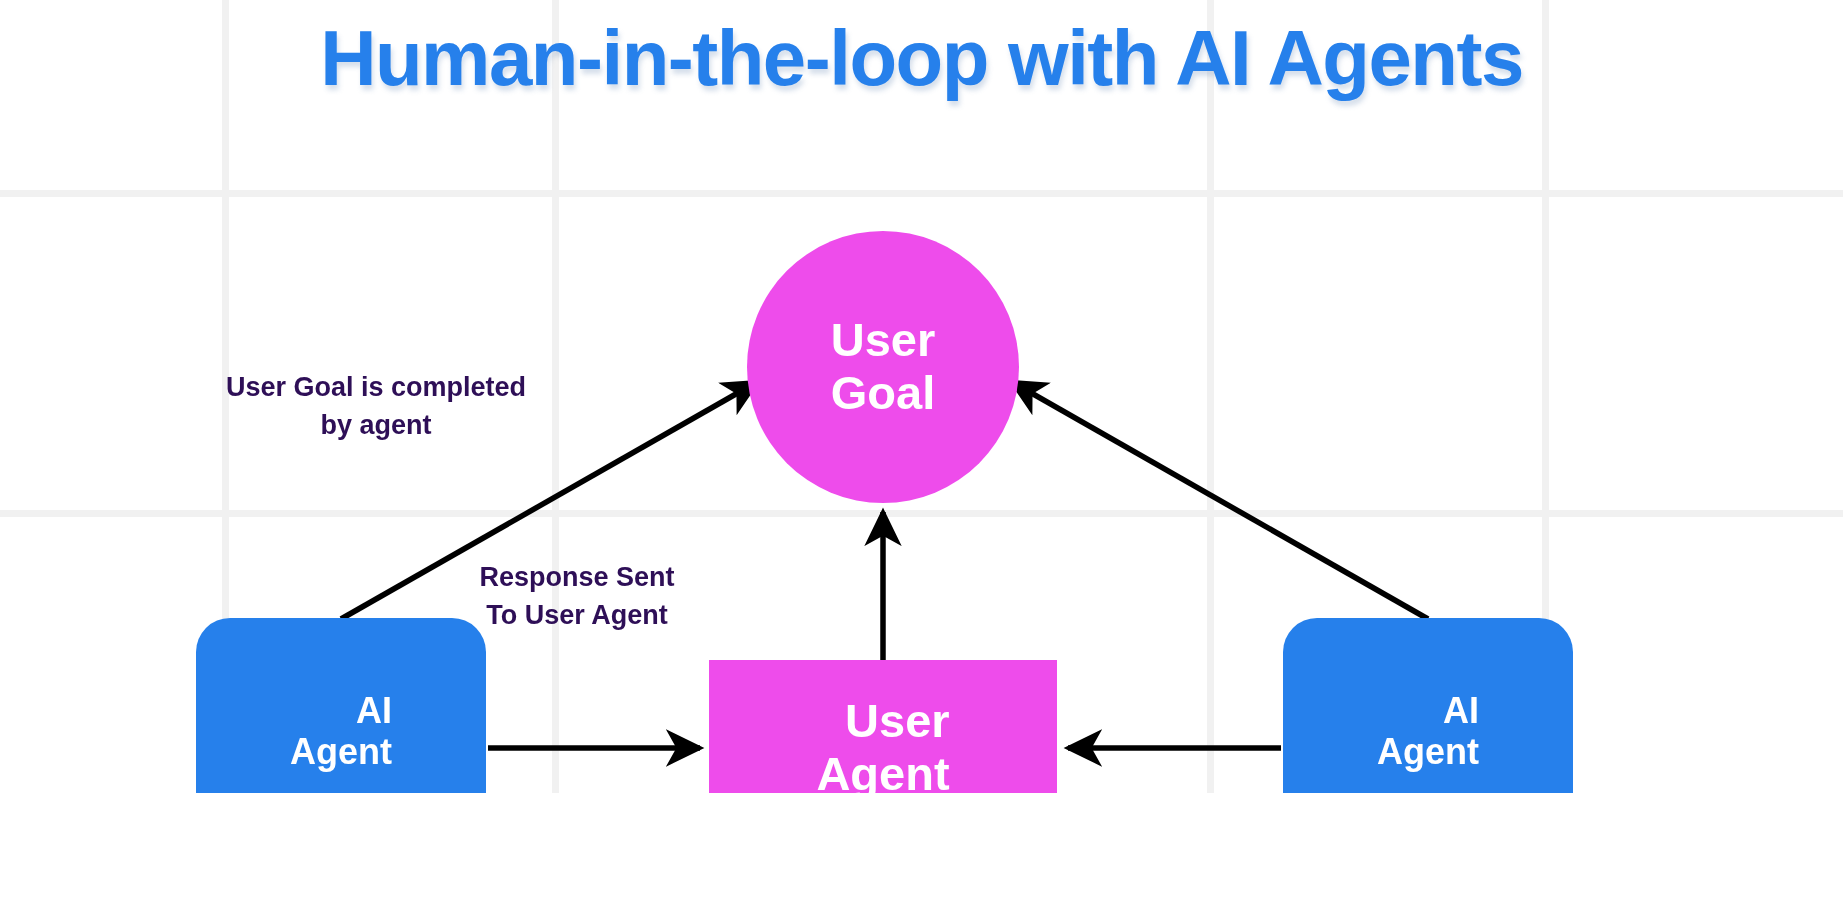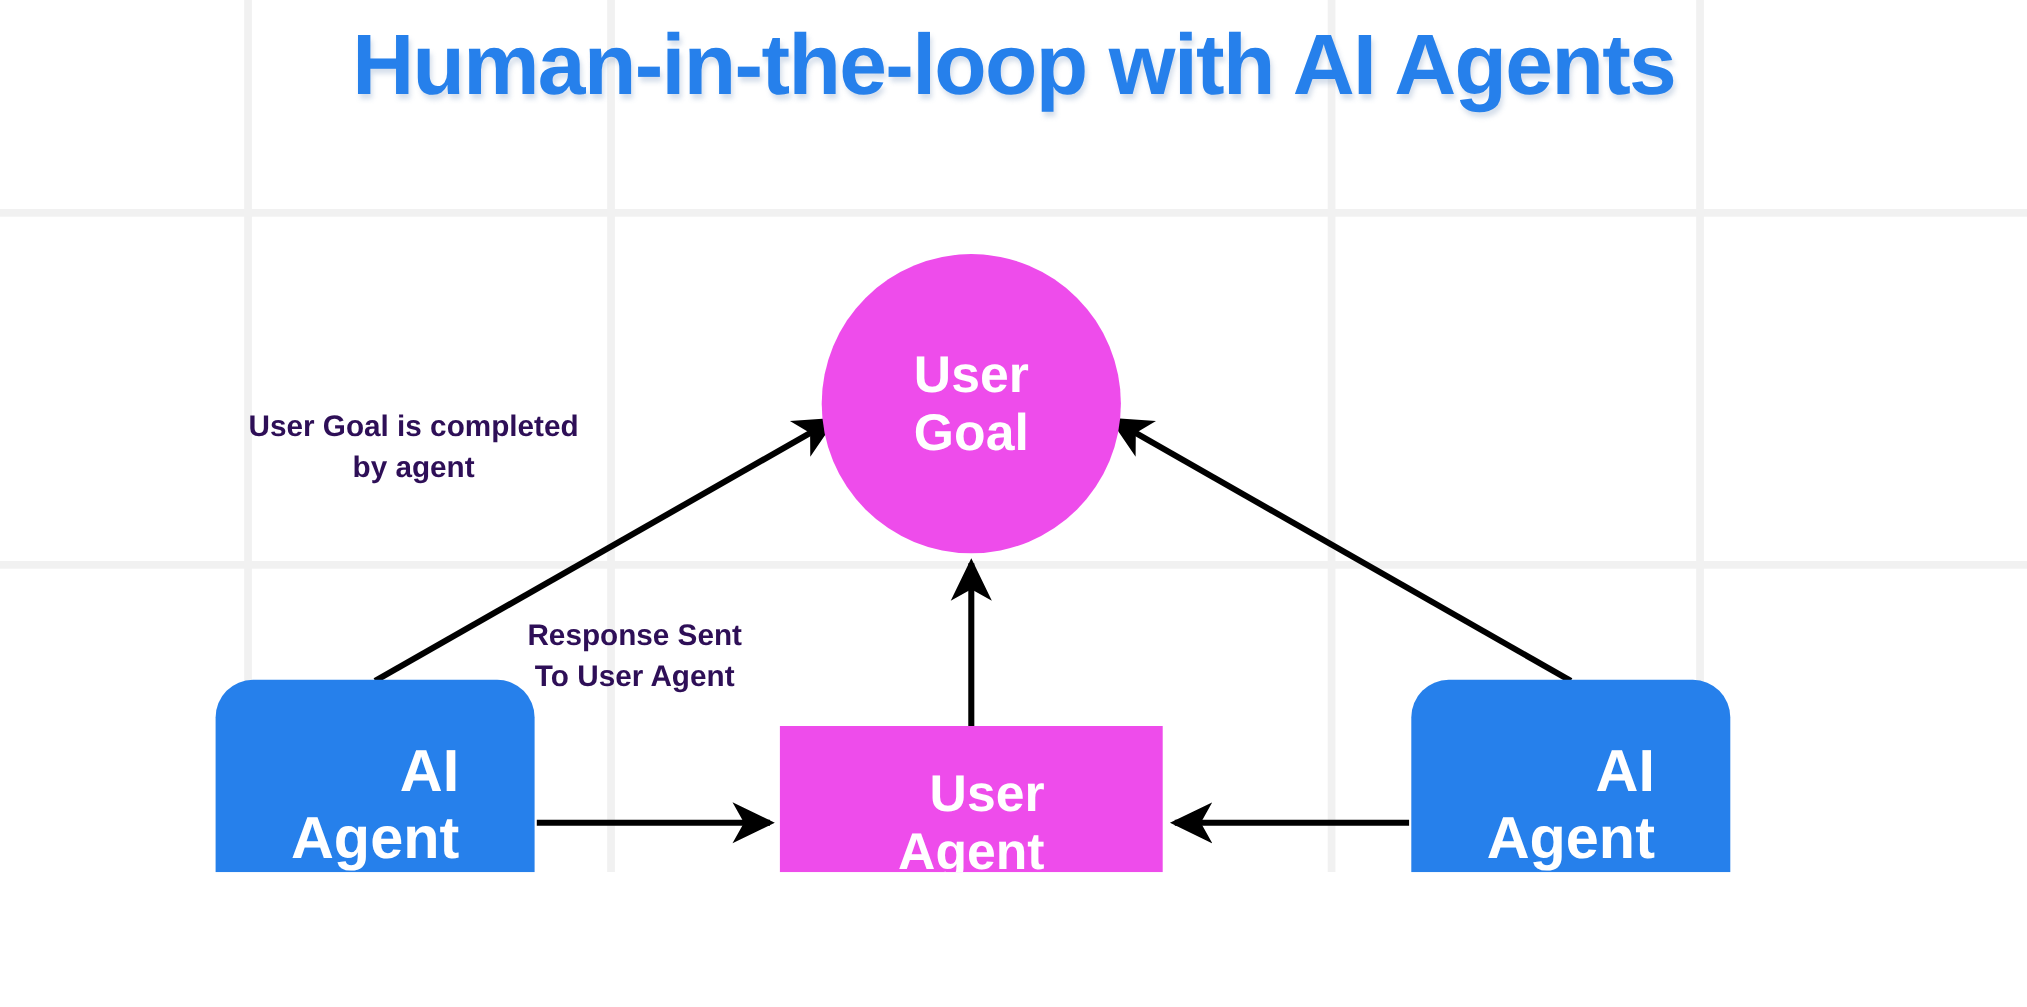--- a/index.html
+++ b/index.html
@@ -73,21 +73,21 @@
     font-weight: 700;
     line-height: 1.12;
     box-sizing: border-box;
   }
   .node-circle {
     border-radius: 50%;
     font-size: 47px;
   }
   .node-rounded {
     border-radius: 34px;
-    font-size: 54px;
+    font-size: 36px;
   }
   .node-rect {
     border-radius: 0;
     font-size: 47px;
   }
 
   #node-user-goal {
     left: 747px;
     top: 231px;
     width: 272px;

